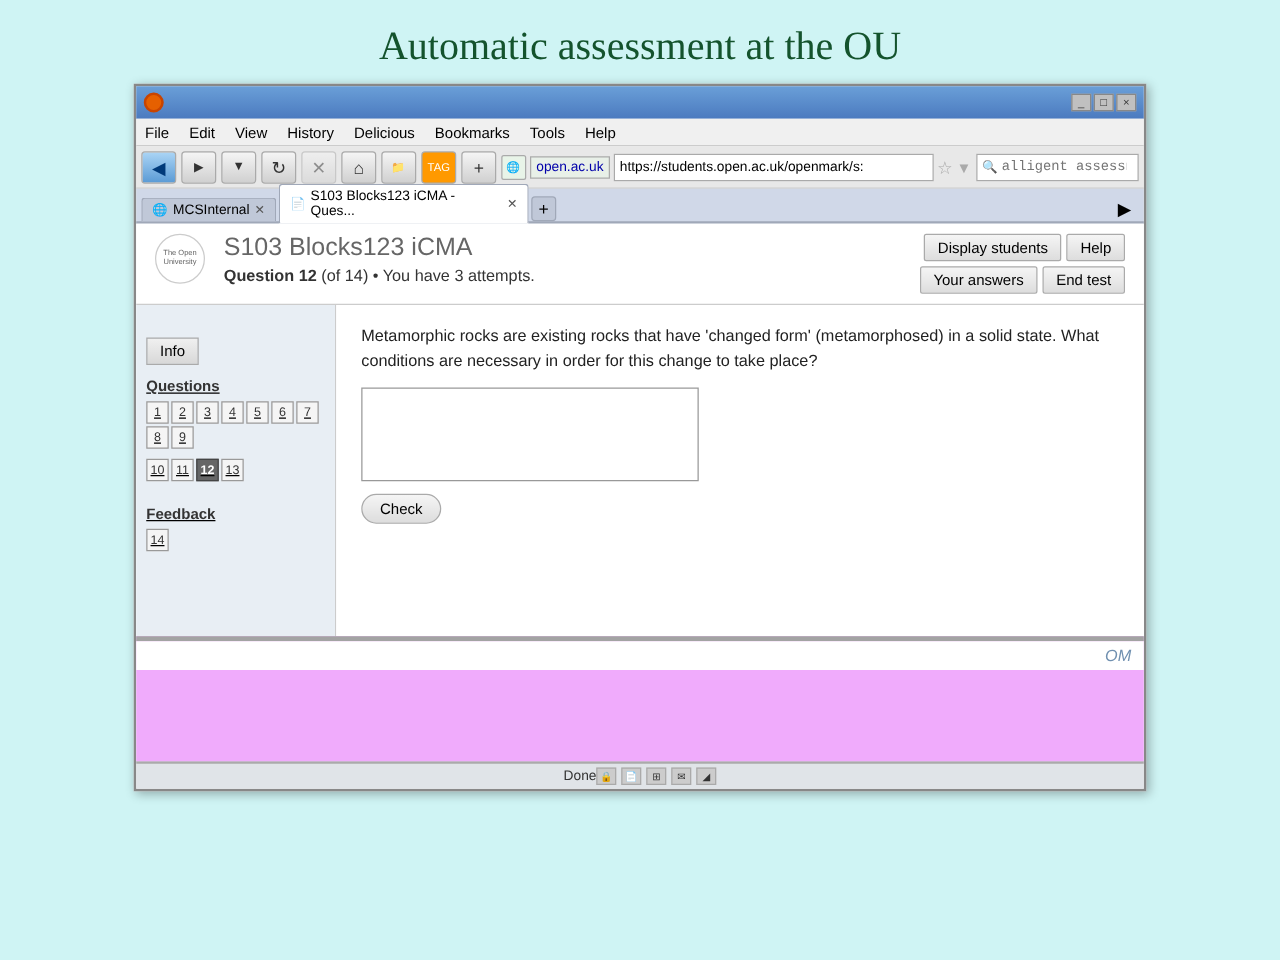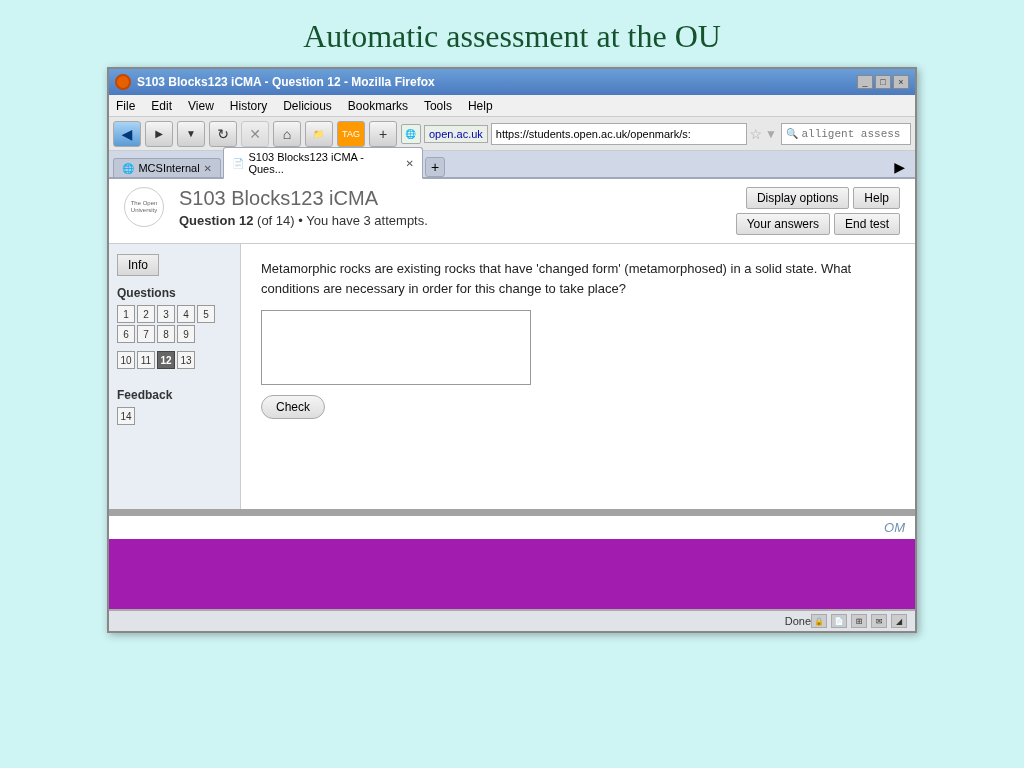--- a/index.html
+++ b/index.html
@@ -273,25 +273,26 @@
 
     
     .om-body {
       display: flex;
       flex: 1;
       background: white;
     }
 
     
     .om-sidebar {
-      width: 132px;
+      width: 160px;
       background: #e8eef4;
       border-right: 1px solid #ccc;
-      padding: 10px 8px;
+      padding: 26px 8px;
       flex-shrink: 0;
+      text-decoration: underline;
     }
     .sidebar-info-btn {
       background: linear-gradient(to bottom, #f0f0f0, #d8d8d8);
       border: 1px solid #aaa;
       padding: 3px 10px;
       font-size: 12px;
       cursor: pointer;
       margin-bottom: 10px;
       display: inline-block;
     }
@@ -362,33 +363,33 @@
       padding: 4px 14px;
       font-size: 12px;
       background: linear-gradient(to bottom, #f5f5f5, #ddd);
       border: 1px solid #aaa;
       cursor: pointer;
       border-radius: 12px;
     }
 
     
     .om-result-area {
-      background: #a21caf;
+      background: #f0abfc;
       min-height: 100px;
-      border-top: 7px solid #a3a3a3;
+      border-top: 4px solid #a3a3a3;
     }
 
     
     .browser-statusbar {
       background: #e0e4e8;
       border-top: 2px solid #aaa;
       height: 22px;
       display: flex;
       align-items: center;
-      justify-content: flex-end;
+      justify-content: center;
       padding: 0 8px;
       font-size: 11px;
       color: #333;
     }
     .statusbar-icons {
       display: flex;
       gap: 4px;
       align-items: center;
     }
     .status-icon {
@@ -413,21 +414,20 @@
 </head>
 <body>
 
 <h1 class="page-title">Automatic assessment at the OU</h1>
 
 <div class="browser-window">
 
   <div class="browser-titlebar">
     <div class="titlebar-left">
       <div class="firefox-icon"></div>
-      <span class="titlebar-text">S103 Blocks123 iCMA - Question 12 - Mozilla Firefox</span>
     </div>
     <div class="titlebar-buttons">
       <div class="titlebar-btn">_</div>
       <div class="titlebar-btn">□</div>
       <div class="titlebar-btn">×</div>
     </div>
   </div>
 
   <div class="browser-menubar">
     <span class="menu-item">File</span>
@@ -490,21 +490,21 @@
       <div class="om-title-area">
         <div class="om-title">S103 Blocks123 iCMA</div>
         <div class="om-question-info">
           <strong>Question</strong>
           <strong>12</strong>
           <span>(of 14) • You have 3 attempts.</span>
         </div>
       </div>
       <div class="om-buttons">
         <div class="om-btn-row">
-          <button class="om-btn">Display options</button>
+          <button class="om-btn">Display students</button>
           <button class="om-btn">Help</button>
         </div>
         <div class="om-btn-row">
           <button class="om-btn">Your answers</button>
           <button class="om-btn">End test</button>
         </div>
       </div>
     </div>
 
     <div class="om-body">

